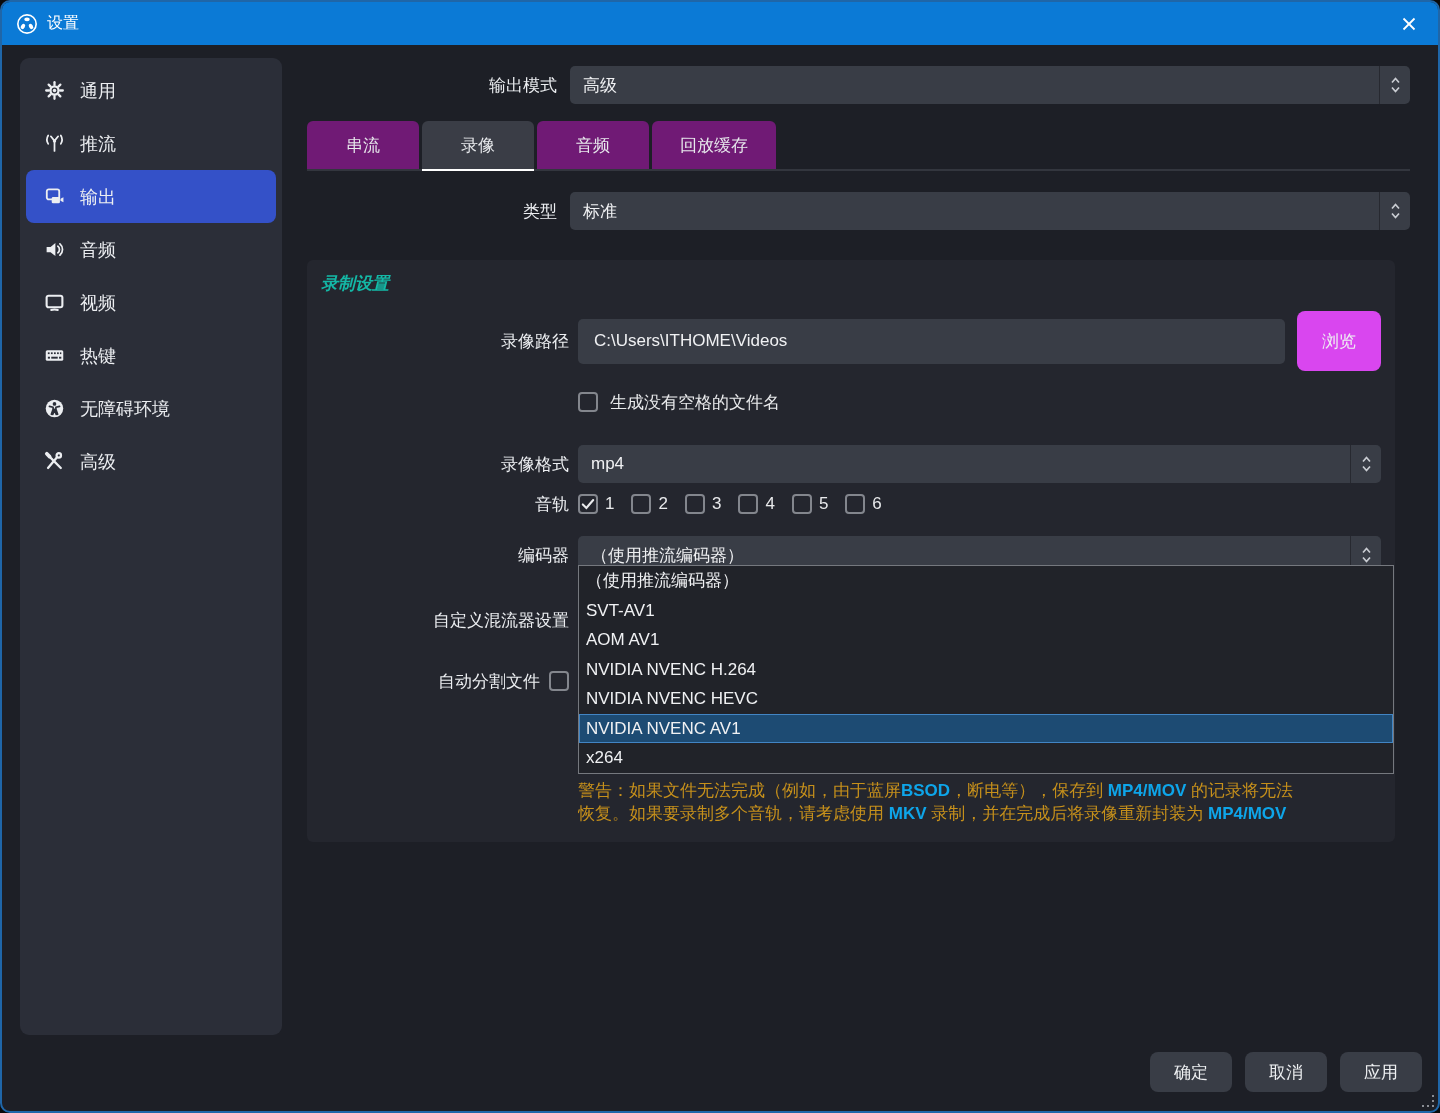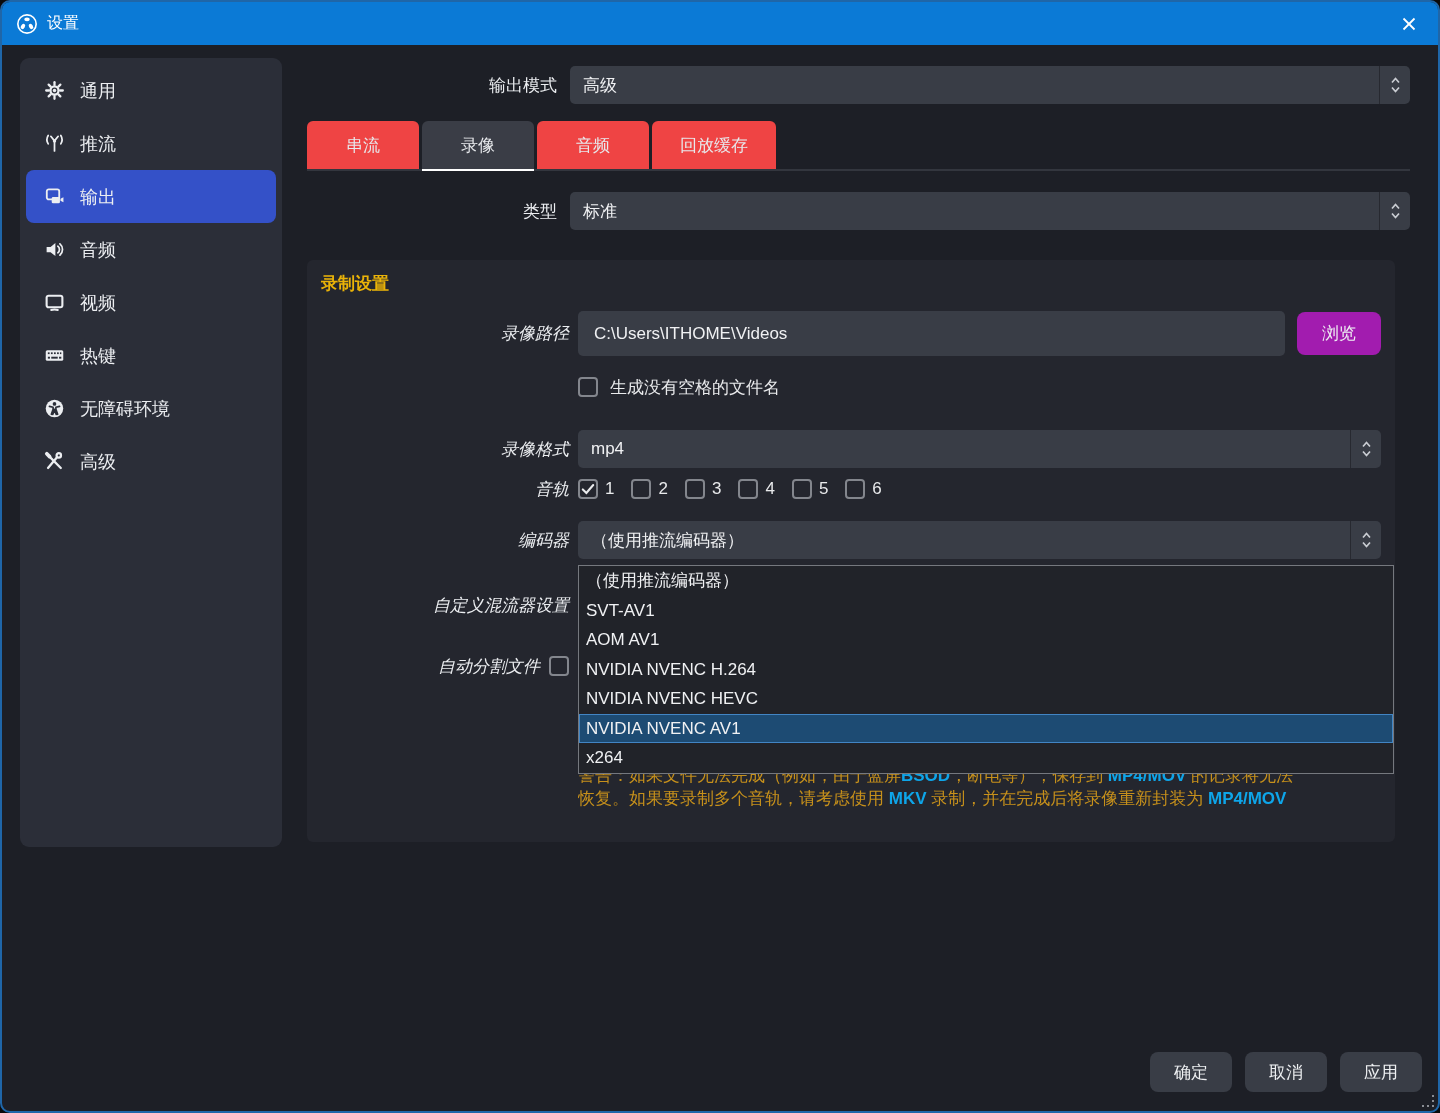--- a/index.html
+++ b/index.html
@@ -7,57 +7,57 @@
     -webkit-font-smoothing:antialiased;}
   .window{position:absolute;inset:0;background:#1d1f26;border:2px solid #1f66a8;
     border-radius:10px;overflow:hidden;box-sizing:border-box;}
   
   .titlebar{height:43px;background:#0b7ad6;display:flex;align-items:center;padding:0 14px;}
   .titlebar .logo{width:22px;height:22px;margin-right:9px;display:flex;}
   .titlebar .title{font-size:16px;color:#fff;}
   .titlebar .close{margin-left:auto;width:30px;height:30px;display:flex;align-items:center;
     justify-content:center;cursor:default;}
   
-  .sidebar{position:absolute;left:18px;top:56px;width:262px;height:789px;
+  .sidebar{position:absolute;left:18px;top:56px;width:262px;height:977px;
     background:#2b2e38;border-radius:9px;padding:6px;box-sizing:border-box;}
   .side-item{height:53px;border-radius:8px;display:flex;align-items:center;
     padding-left:17px;gap:15px;font-size:18px;color:#eceef1;}
   .side-item.active{background:#3451c8;}
   .side-item .ic{width:22px;height:22px;display:flex;align-items:center;justify-content:center;}
   
   .main{position:absolute;left:305px;top:43px;right:28px;}
   .frow{display:flex;align-items:center;}
   .flabel{flex:0 0 250px;text-align:right;margin-right:13px;font-size:17px;color:#eceef1;}
   .field{flex:1;height:38px;background:#393d46;border-radius:5px;display:flex;
     align-items:center;font-size:17px;color:#f0f1f3;position:relative;}
   .field .val{padding-left:13px;flex:1;}
   .spin{flex:0 0 30px;height:100%;border-left:1px solid #272930;display:flex;
     align-items:center;justify-content:center;}
   .row-outmode{margin-top:21px;}
   .row-type{margin-top:21px;}
   
   .tabsbar{margin-top:17px;display:flex;gap:3px;border-bottom:2px solid #33363e;}
   .tab{position:relative;height:48px;min-width:112px;box-sizing:border-box;padding:0 28px;
     display:flex;align-items:center;justify-content:center;font-size:17px;
-    background:#ef4444;border-radius:6px 6px 0 0;color:#e7e9ec;}
+    background:#701a75;border-radius:6px 6px 0 0;color:#e7e9ec;}
   .tab.active{background:#3a3d46;}
   .tab.active::after{content:"";position:absolute;left:0;right:0;bottom:-2px;height:2px;
     background:#ffffff;z-index:2;}
   
   .groupbox{margin-top:30px;margin-right:15px;height:582px;background:#24262e;
     border-radius:6px;padding:12px 14px 0 14px;box-sizing:border-box;overflow:hidden;
     position:relative;}
-  .group-title{font-size:17px;font-weight:bold;color:#eab308;height:24px;line-height:24px;}
+  .group-title{font-size:17px;font-weight:bold;color:#14b8a6;height:24px;line-height:24px;font-style:italic;}
   .g-label{flex:0 0 248px;text-align:right;margin-right:9px;font-size:17px;color:#eceef1;
-    display:flex;align-items:center;justify-content:flex-end;gap:9px;font-style:italic;}
+    display:flex;align-items:center;justify-content:flex-end;gap:9px;}
   .row-path{margin-top:15px;}
   .path-input{flex:1;height:45px;background:#393d46;border:none;border-radius:5px;
     color:#f0f1f3;font-size:17px;padding:0 0 0 16px;outline:none;
     font-family:"Liberation Sans","DejaVu Sans",sans-serif;}
-  .browse-btn{flex:0 0 84px;height:43px;margin-left:12px;background:#a21caf;border-radius:8px;
+  .browse-btn{flex:0 0 84px;height:60px;margin-left:12px;background:#d946ef;border-radius:8px;
     display:flex;align-items:center;justify-content:center;font-size:17px;color:#eef0f2;}
   .row-nospace{margin-top:21px;margin-left:257px;display:flex;align-items:center;gap:12px;
     font-size:17px;height:20px;}
   .row-format{margin-top:33px;}
   .row-tracks{margin-top:10px;height:22px;}
   .tracks{display:flex;align-items:center;}
   .track{display:flex;align-items:center;gap:7px;margin-right:17px;font-size:17px;}
   .row-encoder{margin-top:21px;}
   .row-muxer{margin-top:27px;}
   .row-split{margin-top:31px;height:22px;}

